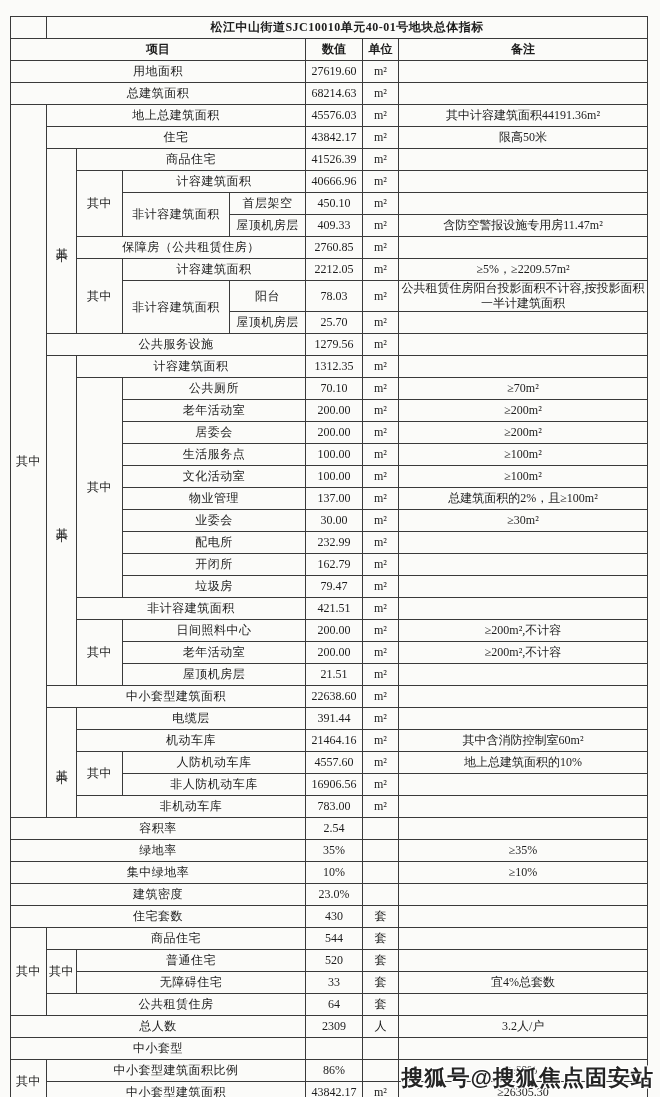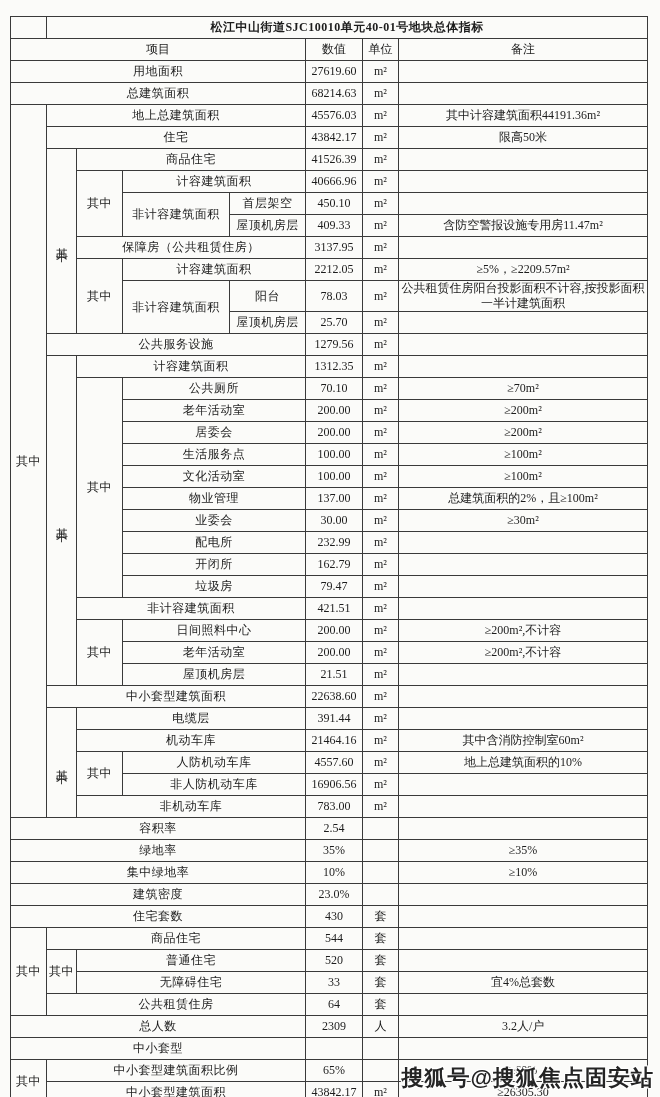--- a/index.html
+++ b/index.html
@@ -25,21 +25,21 @@
     vertical-align:middle;
     font-size:12px;
     line-height:1.25;
     overflow:hidden;
   }
   table.indicators tr{height:22px;}
   tr.h-title{height:25px;}
   tr.h-head{height:23px;}
   tr.h-tall{height:38px;}
   td.title{font-weight:bold;font-size:13px;letter-spacing:.5px;}
-  td.head{font-weight:normal;font-size:13px;}
+  td.head{font-weight:bold;font-size:13px;}
   td.item{font-size:12px;letter-spacing:.5px;}
   td.qz,td.qzv{font-size:12px;letter-spacing:.5px;}
   td.qzv{
     writing-mode:vertical-rl;
     text-orientation:upright;
     letter-spacing:3px;
     padding:4px 0;
     margin:0 auto;
   }
   td.val{font-size:12px;}
@@ -133,21 +133,21 @@
           <td class="rem"></td>
         </tr>
         <tr>
           <td class="item">屋顶机房层</td>
           <td class="val">409.33</td>
           <td class="unit">m²</td>
           <td class="rem">含防空警报设施专用房11.47m²</td>
         </tr>
         <tr>
           <td colspan="3" class="item">保障房（公共租赁住房）</td>
-          <td class="val">3137.95</td>
+          <td class="val">2760.85</td>
           <td class="unit">m²</td>
           <td class="rem"></td>
         </tr>
         <tr>
           <td rowspan="3" class="qz">其中</td>
           <td colspan="2" class="item">计容建筑面积</td>
           <td class="val">2212.05</td>
           <td class="unit">m²</td>
           <td class="rem">≥5%，≥2209.57m²</td>
         </tr>
@@ -365,21 +365,21 @@
         </tr>
         <tr>
           <td colspan="5" class="item">中小套型</td>
           <td class="val"></td>
           <td class="unit"></td>
           <td class="rem"></td>
         </tr>
         <tr>
           <td rowspan="2" class="qz">其中</td>
           <td colspan="4" class="item">中小套型建筑面积比例</td>
-          <td class="val">65%</td>
+          <td class="val">86%</td>
           <td class="unit"></td>
           <td class="rem">≥60%</td>
         </tr>
         <tr>
           <td colspan="4" class="item">中小套型建筑面积</td>
           <td class="val">43842.17</td>
           <td class="unit">m²</td>
           <td class="rem">≥26305.30</td>
         </tr>
       </tbody>

